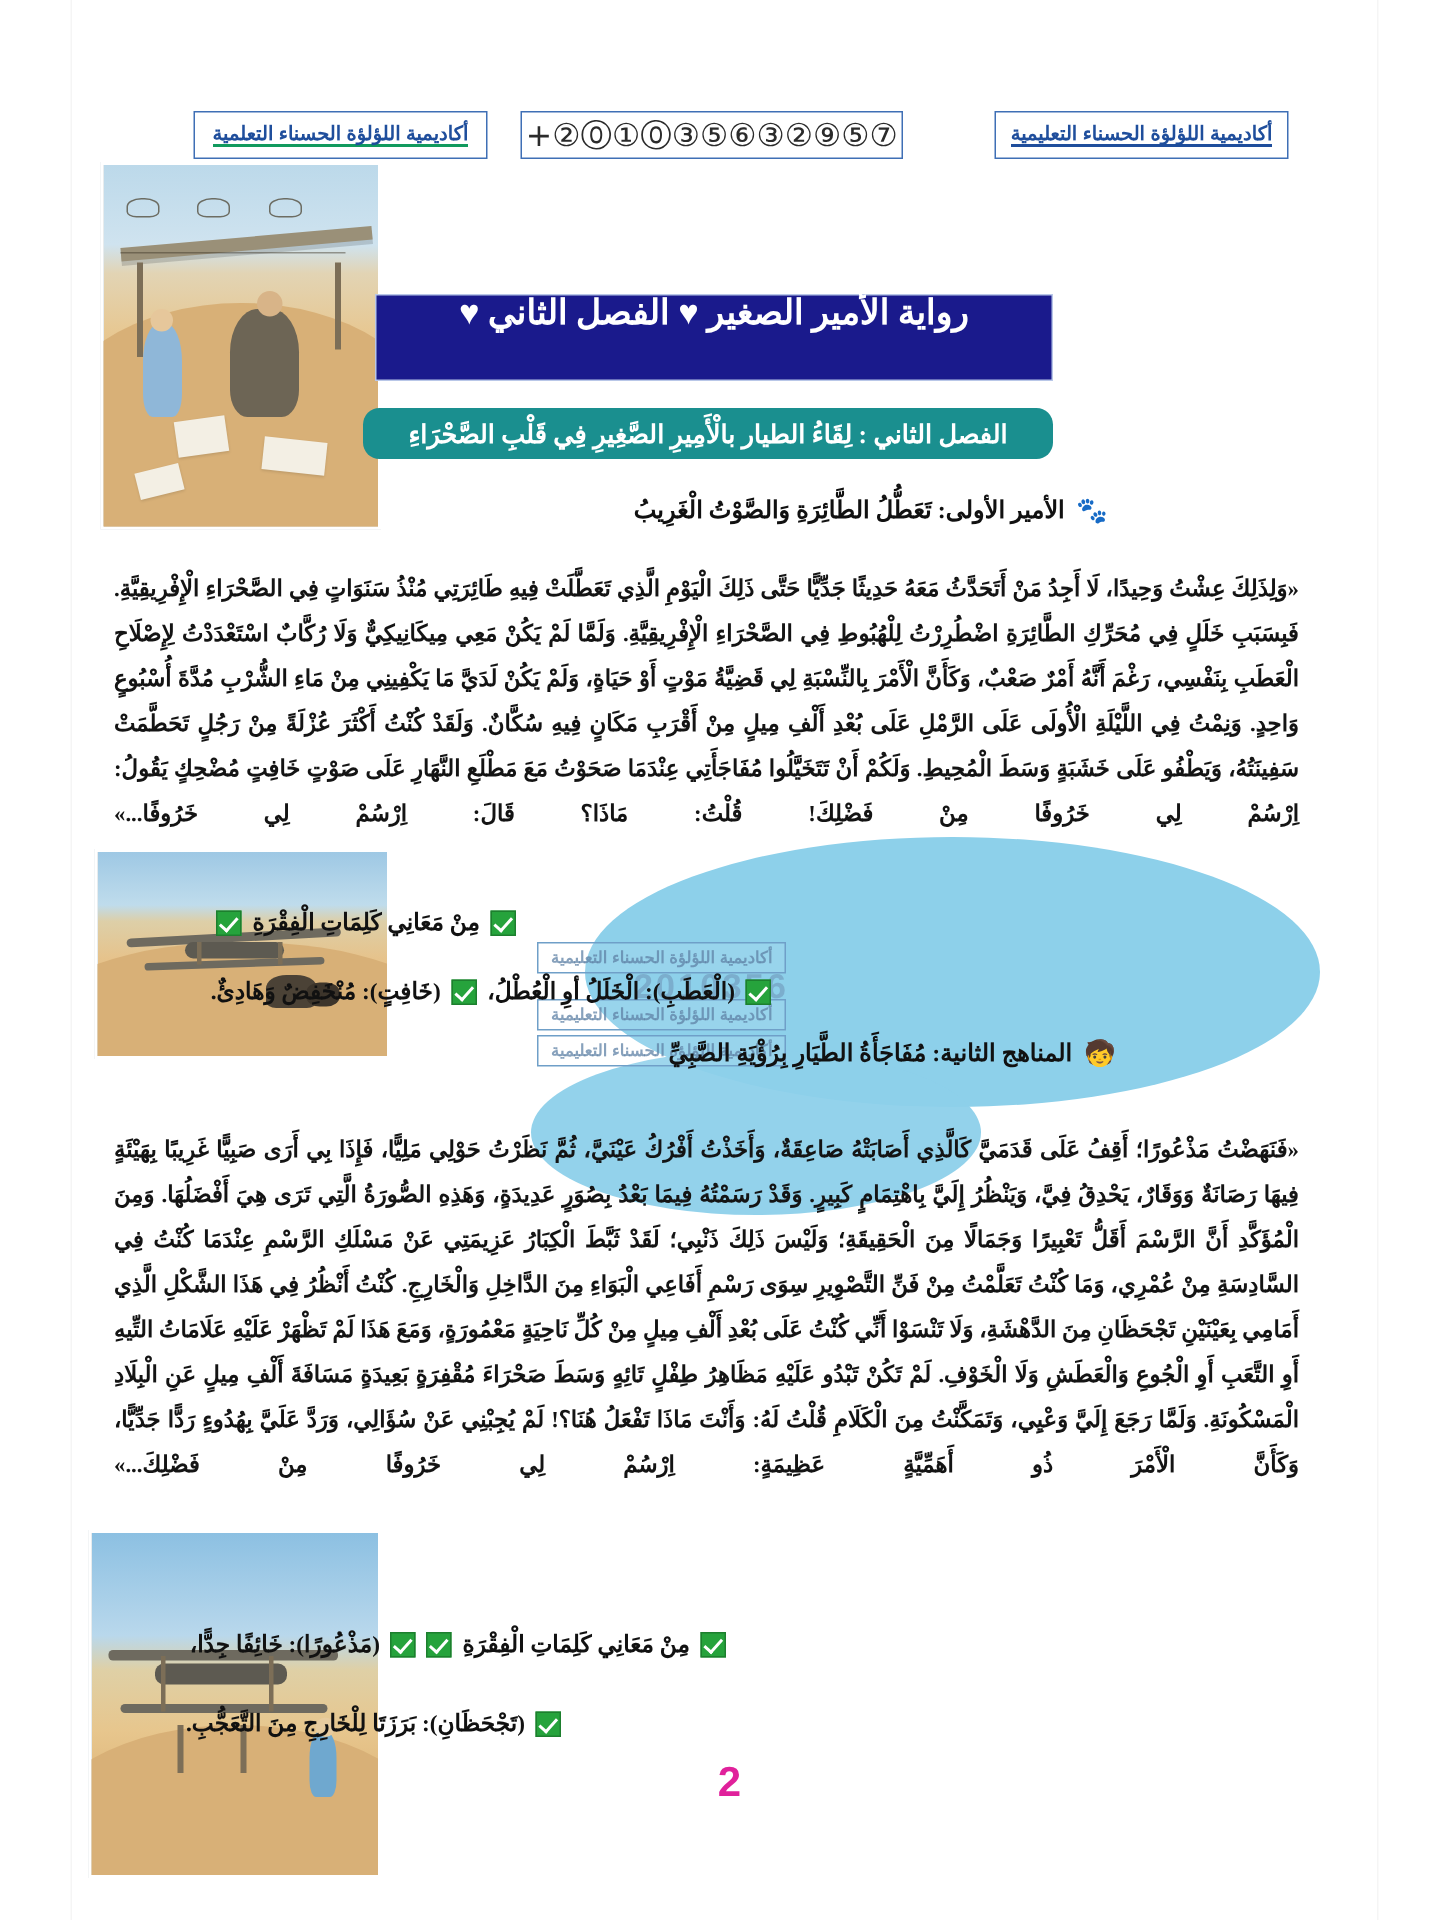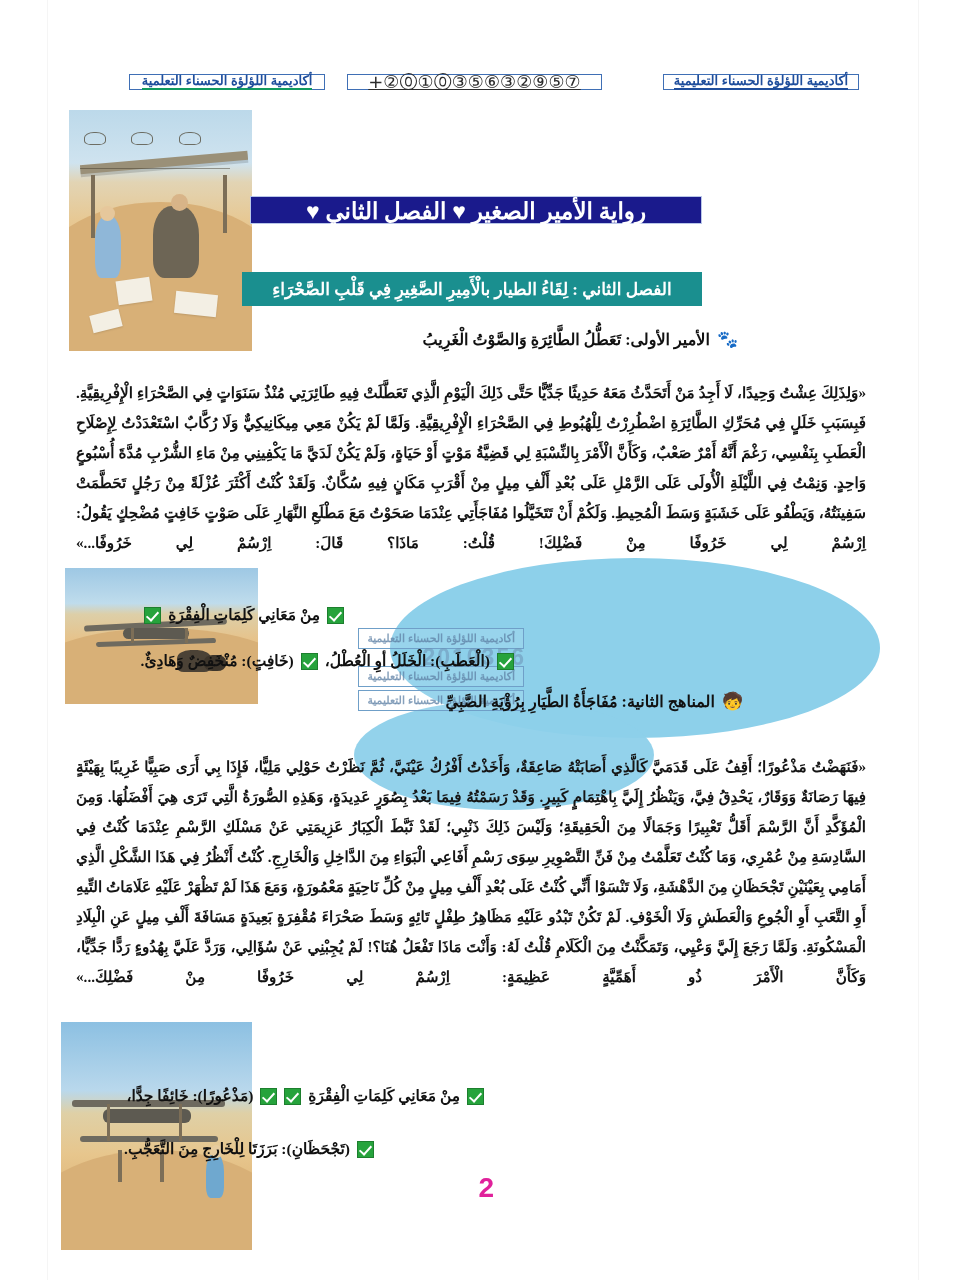--- a/index.html
+++ b/index.html
@@ -51,47 +51,46 @@
   .header-row {
     position: absolute;
     top: 74px; left: 0; right: 0;
     height: 36px;
     z-index: 5;
   }
   .hdr-box {
     position: absolute;
     border: 1px solid #3f6fb5;
     background: #ffffff;
-    height: 16px;
+    height: 32px;
     display: flex;
     align-items: center;
     justify-content: center;
     padding: 0 6px;
   }
   .hdr-box-left { right: 629px; width: 196px; }
   .hdr-box-right { right: 95px; width: 196px; }
   .hdr-box-phone { right: 352px; width: 255px; }
   .hdr-txt {
     font-family: "Liberation Sans", sans-serif;
     font-weight: bold;
     font-size: 13px;
     color: #1f4e9c;
     white-space: nowrap;
     line-height: 1;
   }
   .hdr-txt.ul-green { border-bottom: 2px solid #119a5e; padding-bottom: 1px; }
   .hdr-txt.ul-blue  { border-bottom: 2px solid #1f4e9c; padding-bottom: 1px; }
   .hdr-phone {
     font-family: "DejaVu Sans", sans-serif;
-    font-size: 18px;
+    font-size: 21px;
     color: #2b2b2b;
     letter-spacing: 0px;
     direction: ltr;
     white-space: nowrap;
-    text-decoration: underline;
   }
 
   
   .photo { position: absolute; overflow: hidden; z-index: 3; background:#cfd8dc; }
 
   .photo-top {
     right: 700px; top: 108px;
     width: 187px; height: 245px;
     border: 2px solid #ffffff;
   }
@@ -197,38 +196,39 @@
     font-size: 23px; font-weight: bold;
     color: rgba(110,145,180,0.55);
     letter-spacing: 2px; white-space: nowrap;
     direction: ltr;
   }
 
   
   .banner-main {
     position: absolute;
     right: 252px; top: 196px;
-    width: 452px; height: 28px;
+    width: 452px; height: 58px;
     background: #1a1a8c;
     border: 1px solid #b9c7e8;
-    display:flex; align-items:flex-end; justify-content:center;
+    display:flex; align-items:flex-start; justify-content:center;
     z-index: 6;
   }
   .banner-main span {
     color:#ffffff; font-weight:bold; font-size: 23px;
     font-family:"Liberation Serif", serif;
     white-space:nowrap; line-height:1;
   }
   .banner-sub {
     position: absolute;
     right: 252px; top: 272px;
     width: 460px; height: 34px;
     background: #1a8f8f;
     display:flex; align-items:center; justify-content:center;
     z-index: 6;
+    border-radius: 11px;
   }
   .banner-sub span {
     color:#ffffff; font-weight:bold; font-size: 17px;
     font-family:"Liberation Serif", serif;
     white-space:nowrap; line-height:1;
   }
 
   
   .sec-head {
     position:absolute; z-index:6;

